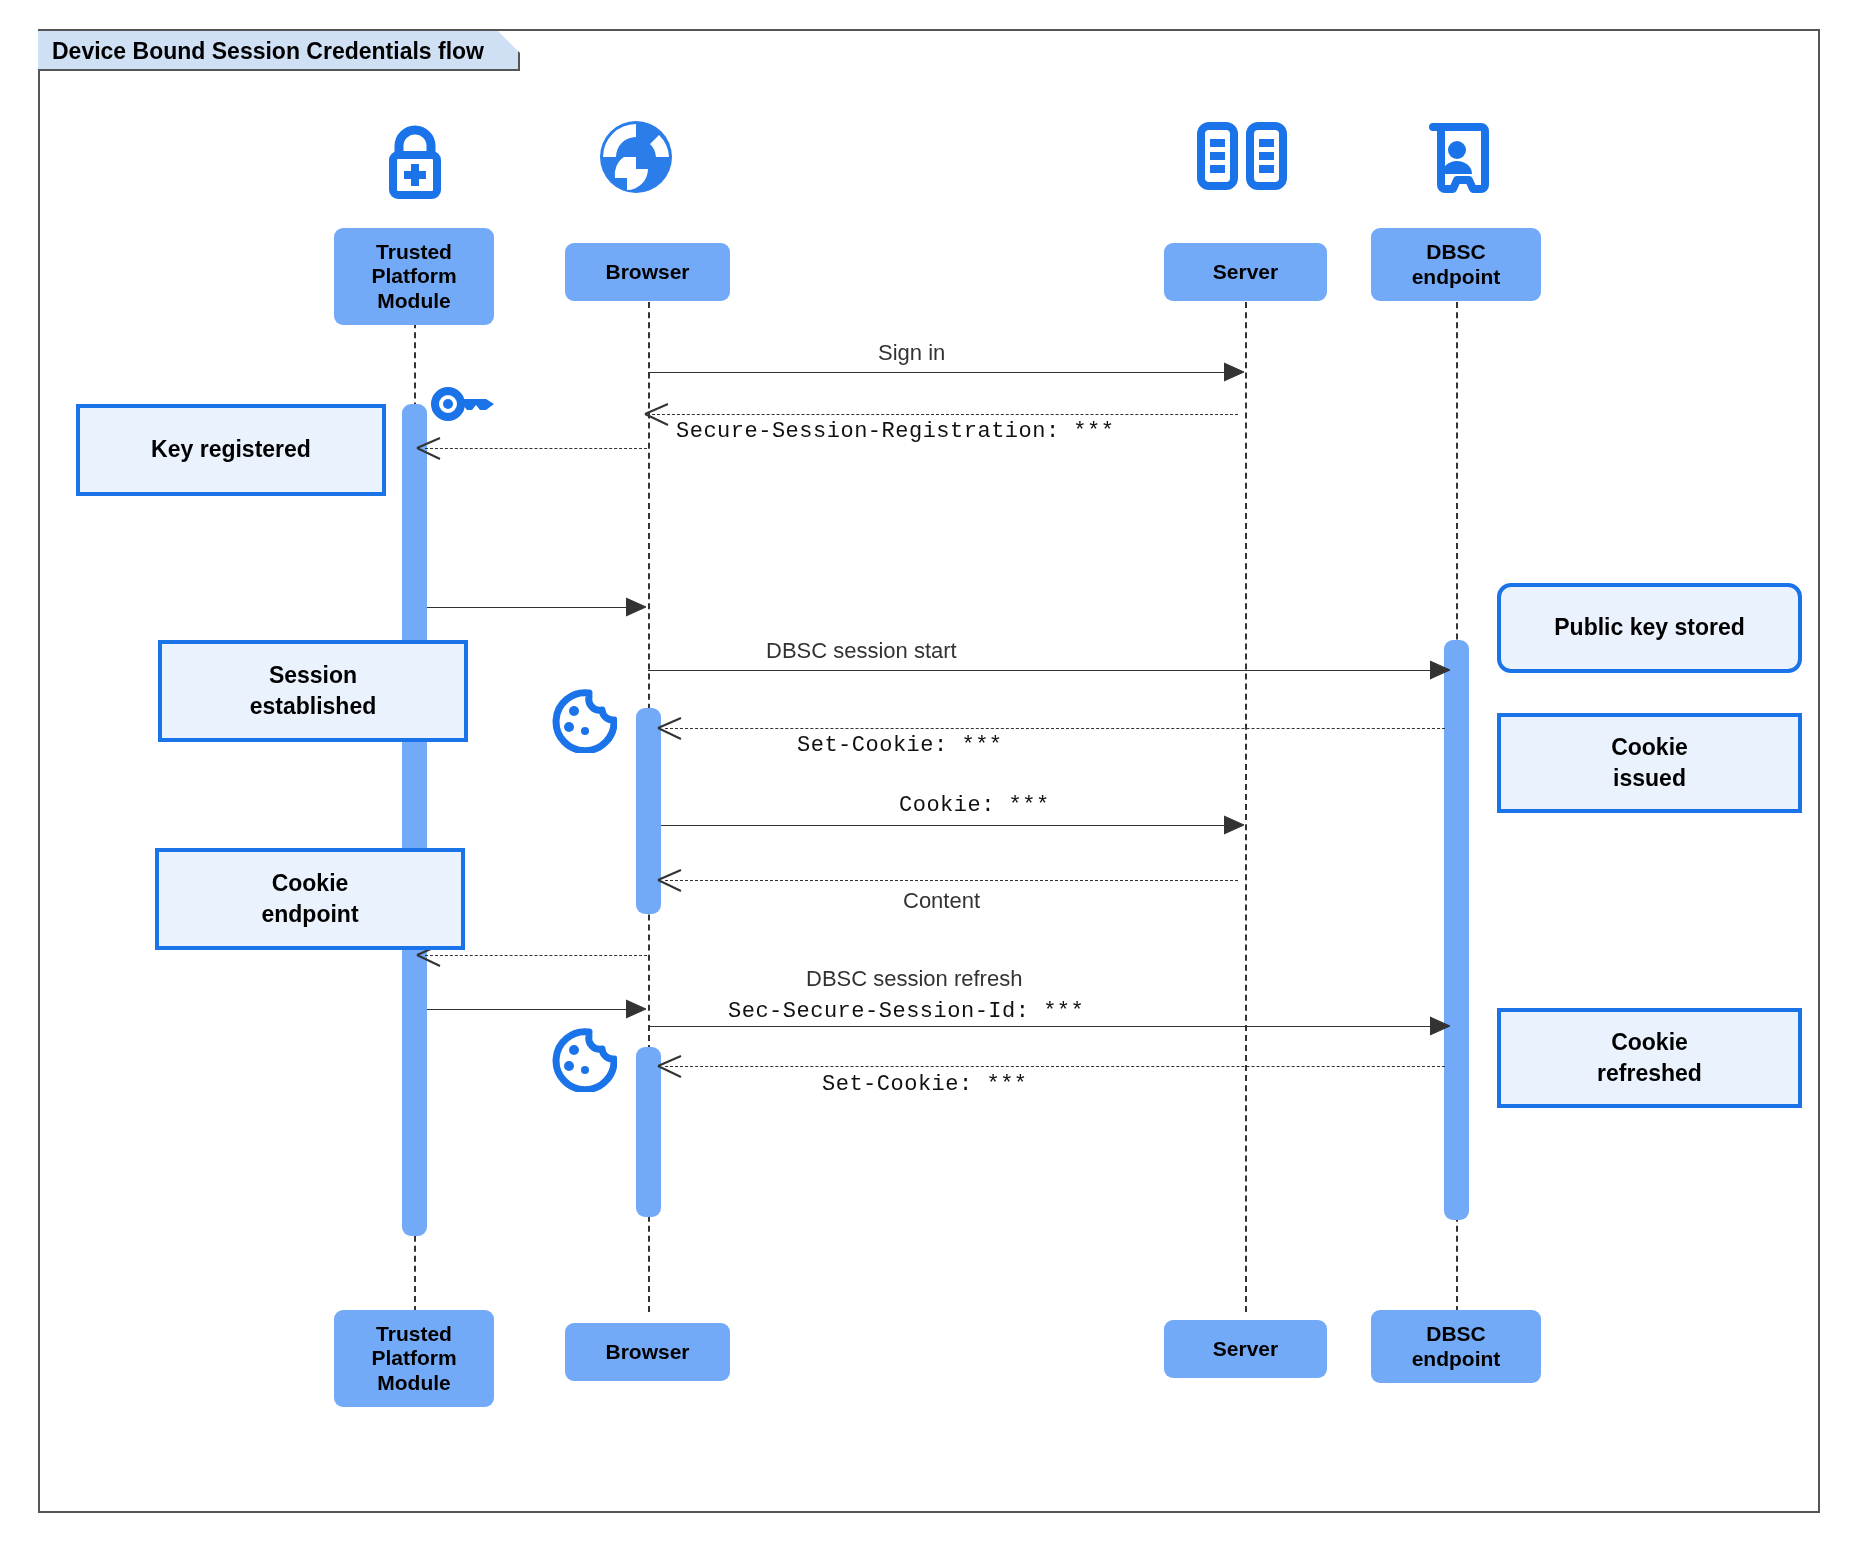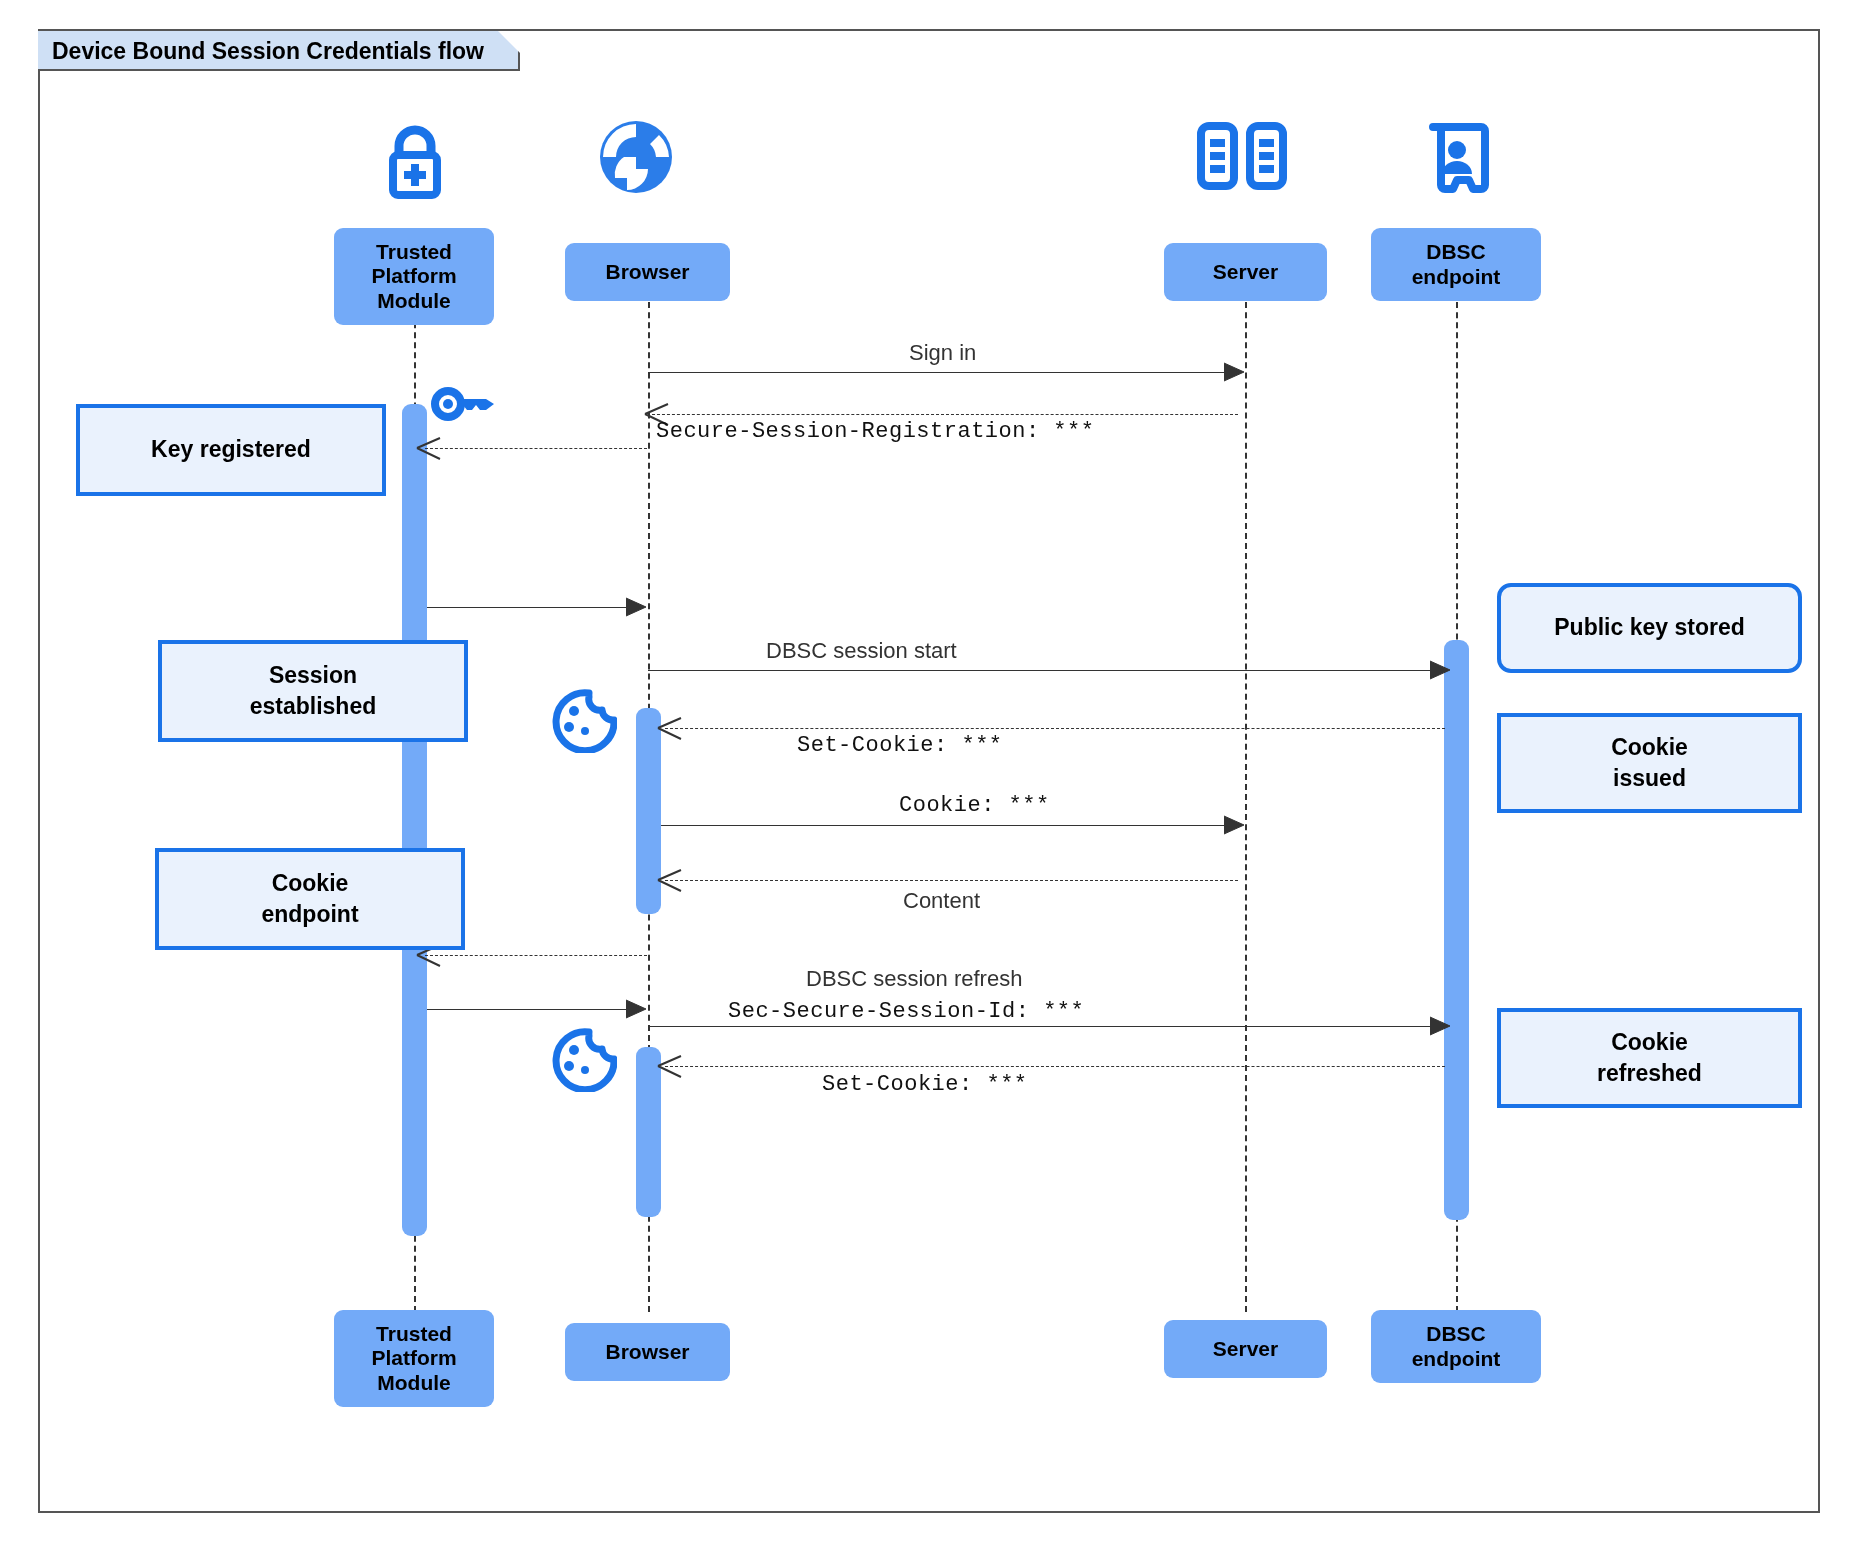--- a/index.html
+++ b/index.html
@@ -121,29 +121,29 @@
   <div class="act" style="left:636px;top:708px;width:25px;height:206px;"></div>
   <div class="act" style="left:636px;top:1047px;width:25px;height:170px;"></div>
   <div class="act" style="left:1444px;top:640px;width:25px;height:580px;"></div>
 
   <div class="msg" style="left:648px;top:372px;width:590px;"></div>
   <div class="arrowhead" style="left:1222px;top:362px;">
     <svg width="24" height="20">
         <path d="M2 1 L22 10 L2 19" fill="#333" stroke="#333" stroke-width="1"></path>
       </svg>
   </div>
-  <div class="mlabel" style="left:909px;top:340px;">Sign in</div>
+  <div class="mlabel" style="left:878px;top:340px;">Sign in</div>
 
   <div class="msg dashed" style="left:652px;top:414px;width:586px;"></div>
   <div class="arrowhead" style="left:644px;top:403px;">
     <svg width="26" height="24">
         <path d="M1 11 L24 1 M1 11 L24 22" fill="none" stroke="#333" stroke-width="2"></path>
       </svg>
   </div>
-  <div class="mlabel mono" style="left:656px;top:419px;">Secure-Session-Registration: ***</div>
+  <div class="mlabel mono" style="left:676px;top:419px;">Secure-Session-Registration: ***</div>
 
   <div class="msg dashed" style="left:425px;top:448px;width:222px;"></div>
   <div class="arrowhead" style="left:416px;top:437px;">
     <svg width="26" height="24">
         <path d="M1 11 L24 1 M1 11 L24 22" fill="none" stroke="#333" stroke-width="2"></path>
       </svg>
   </div>
 
   <div class="msg" style="left:427px;top:607px;width:212px;"></div>
   <div class="arrowhead" style="left:624px;top:597px;">

